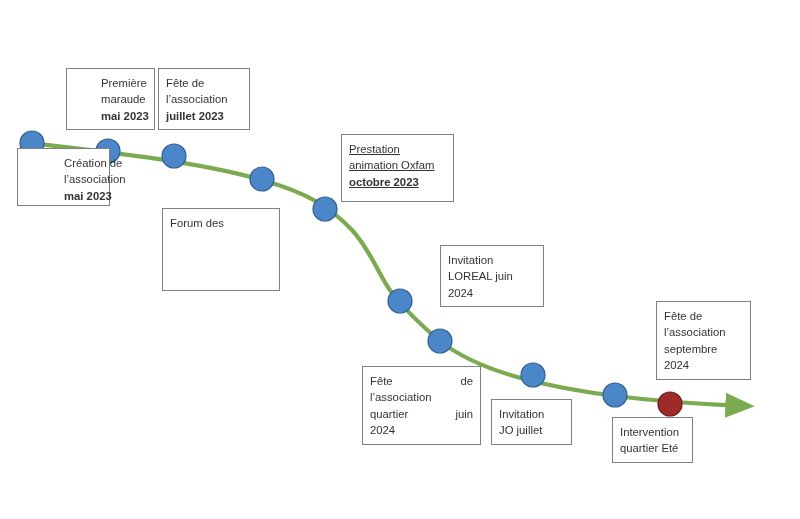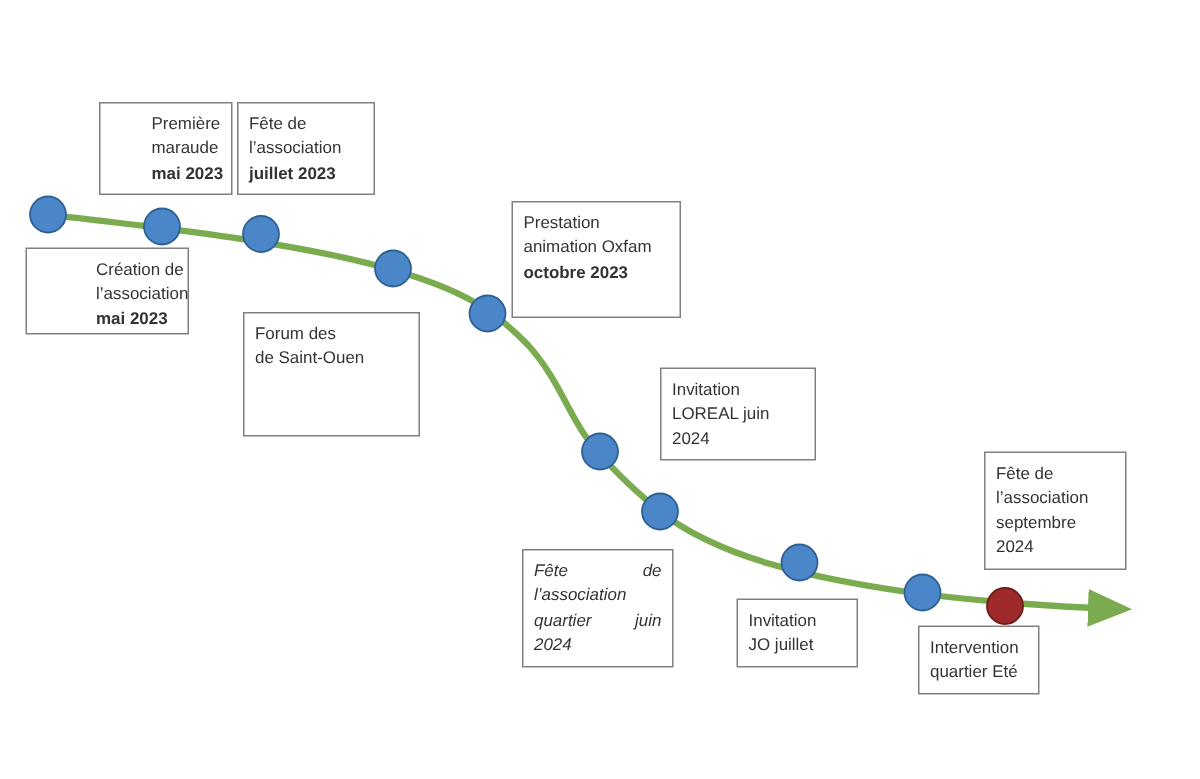--- a/index.html
+++ b/index.html
@@ -73,50 +73,49 @@
         <circle cx="325" cy="209" r="12" fill="#4a86c8" stroke="#2f6094" stroke-width="1.2"></circle>
         <circle cx="400" cy="301" r="12" fill="#4a86c8" stroke="#2f6094" stroke-width="1.2"></circle>
         <circle cx="440" cy="341" r="12" fill="#4a86c8" stroke="#2f6094" stroke-width="1.2"></circle>
         <circle cx="533" cy="375" r="12" fill="#4a86c8" stroke="#2f6094" stroke-width="1.2"></circle>
         <circle cx="670" cy="404" r="12" fill="#9e2a2a" stroke="#6e1c1c" stroke-width="1.2"></circle>
         <circle cx="615" cy="395" r="12" fill="#4a86c8" stroke="#2f6094" stroke-width="1.2"></circle>
       </g>
   </svg>
 
   <div id="callouts">
-      <div class="callout" style="left: 17px; top: 165px; width: 109px; height: 58px; border-color: rgb(128, 128, 128); color: rgb(51, 51, 51); padding-left: 46px;">
+      <div class="callout" style="left: 17px; top: 148px; width: 93px; height: 58px; border-color: rgb(128, 128, 128); color: rgb(51, 51, 51); padding-left: 46px;">
         <span class="ln">Création de</span>
         <span class="ln">l’association</span>
         <span class="ln bold">mai 2023</span>
       </div>
       <div class="callout" style="left: 66px; top: 68px; width: 89px; height: 62px; border-color: rgb(128, 128, 128); color: rgb(51, 51, 51); padding-left: 34px;">
         <span class="ln">Première</span>
         <span class="ln">maraude</span>
         <span class="ln bold">mai 2023</span>
       </div>
       <div class="callout" style="left: 158px; top: 68px; width: 92px; height: 62px; border-color: rgb(128, 128, 128); color: rgb(51, 51, 51);">
         <span class="ln">Fête de</span>
         <span class="ln">l’association</span>
         <span class="ln bold">juillet 2023</span>
       </div>
       <div class="callout" style="left: 162px; top: 208px; width: 118px; height: 83px; border-color: rgb(128, 128, 128); color: rgb(51, 51, 51);">
         <span class="ln">Forum des</span>
-        <span class="ln">de Saint-Ouen</span>
       </div>
-      <div class="callout" style="left: 341px; top: 134px; width: 113px; height: 78px; border-color: rgb(128, 128, 128); color: rgb(51, 51, 51);">
+      <div class="callout" style="left: 341px; top: 134px; width: 113px; height: 68px; border-color: rgb(128, 128, 128); color: rgb(51, 51, 51); text-decoration: underline;">
         <span class="ln">Prestation</span>
         <span class="ln">animation Oxfam</span>
         <span class="ln bold">octobre 2023</span>
       </div>
       <div class="callout" style="left: 440px; top: 245px; width: 104px; height: 62px; border-color: rgb(128, 128, 128); color: rgb(51, 51, 51);">
         <span class="ln">Invitation</span>
         <span class="ln">LOREAL juin</span>
         <span class="ln">2024</span>
       </div>
-      <div class="callout justify" style="left: 348px; top: 366px; width: 101px; height: 79px; border-color: rgb(128, 128, 128); color: rgb(51, 51, 51); font-style: italic;">
+      <div class="callout justify" style="left: 362px; top: 366px; width: 119px; height: 79px; border-color: rgb(128, 128, 128); color: rgb(51, 51, 51);">
         <span class="ln j">
           <span>Fête</span>
           <span>de</span>
         </span>
         <span class="ln">l’association</span>
         <span class="ln j">
           <span>quartier</span>
           <span>juin</span>
         </span>
         <span class="ln">2024</span>

